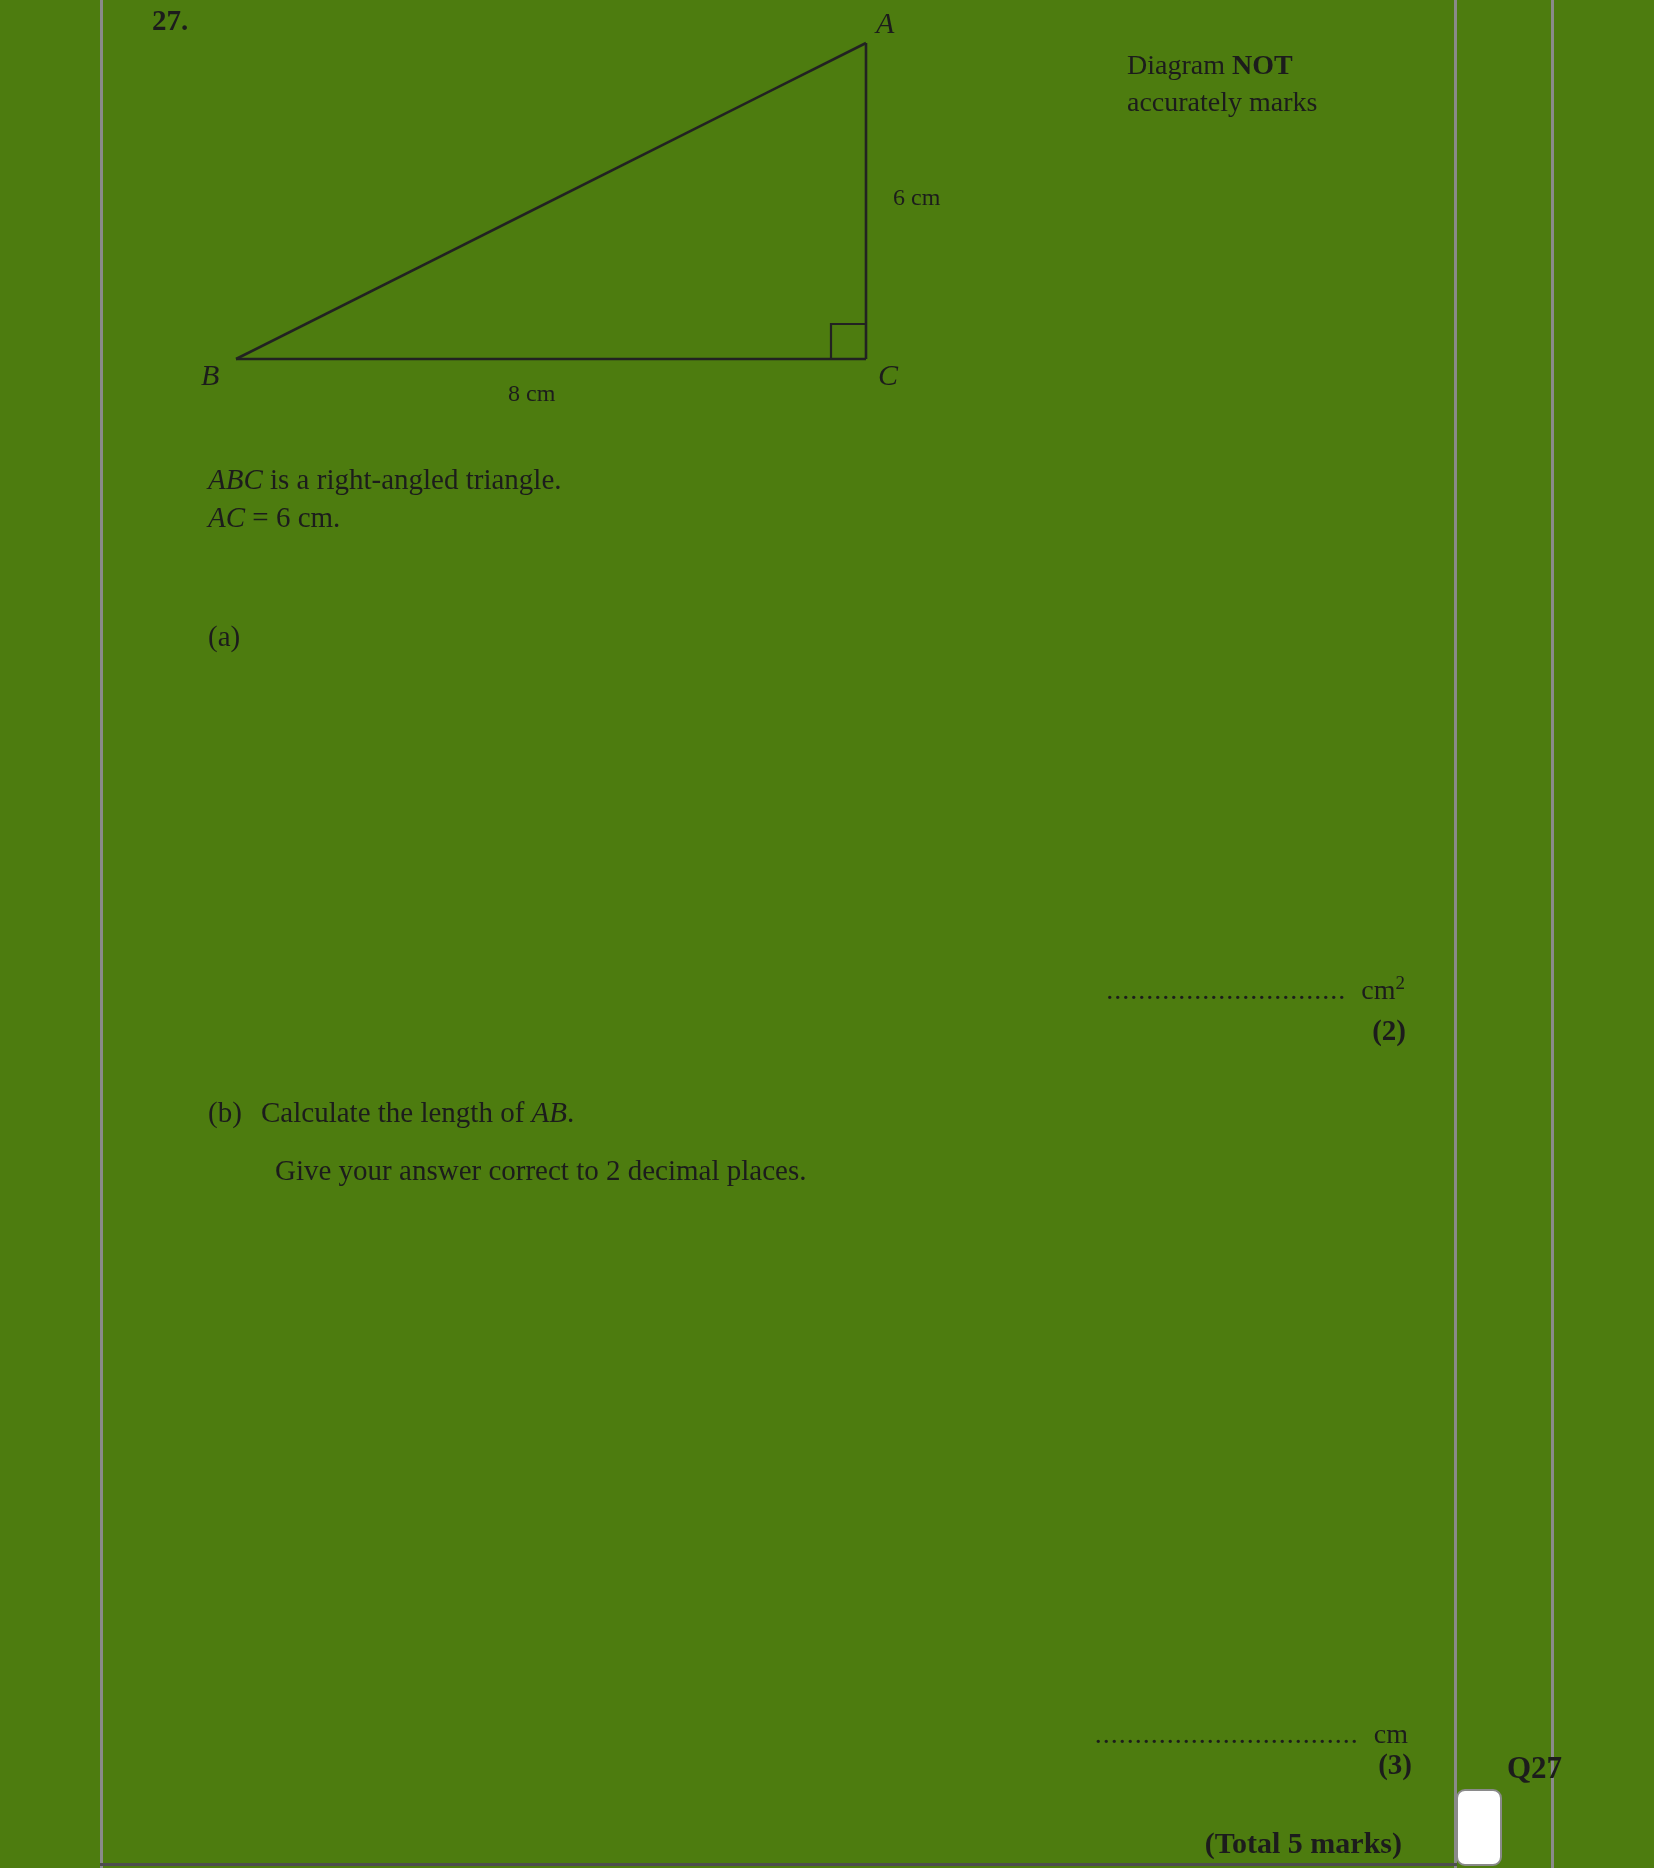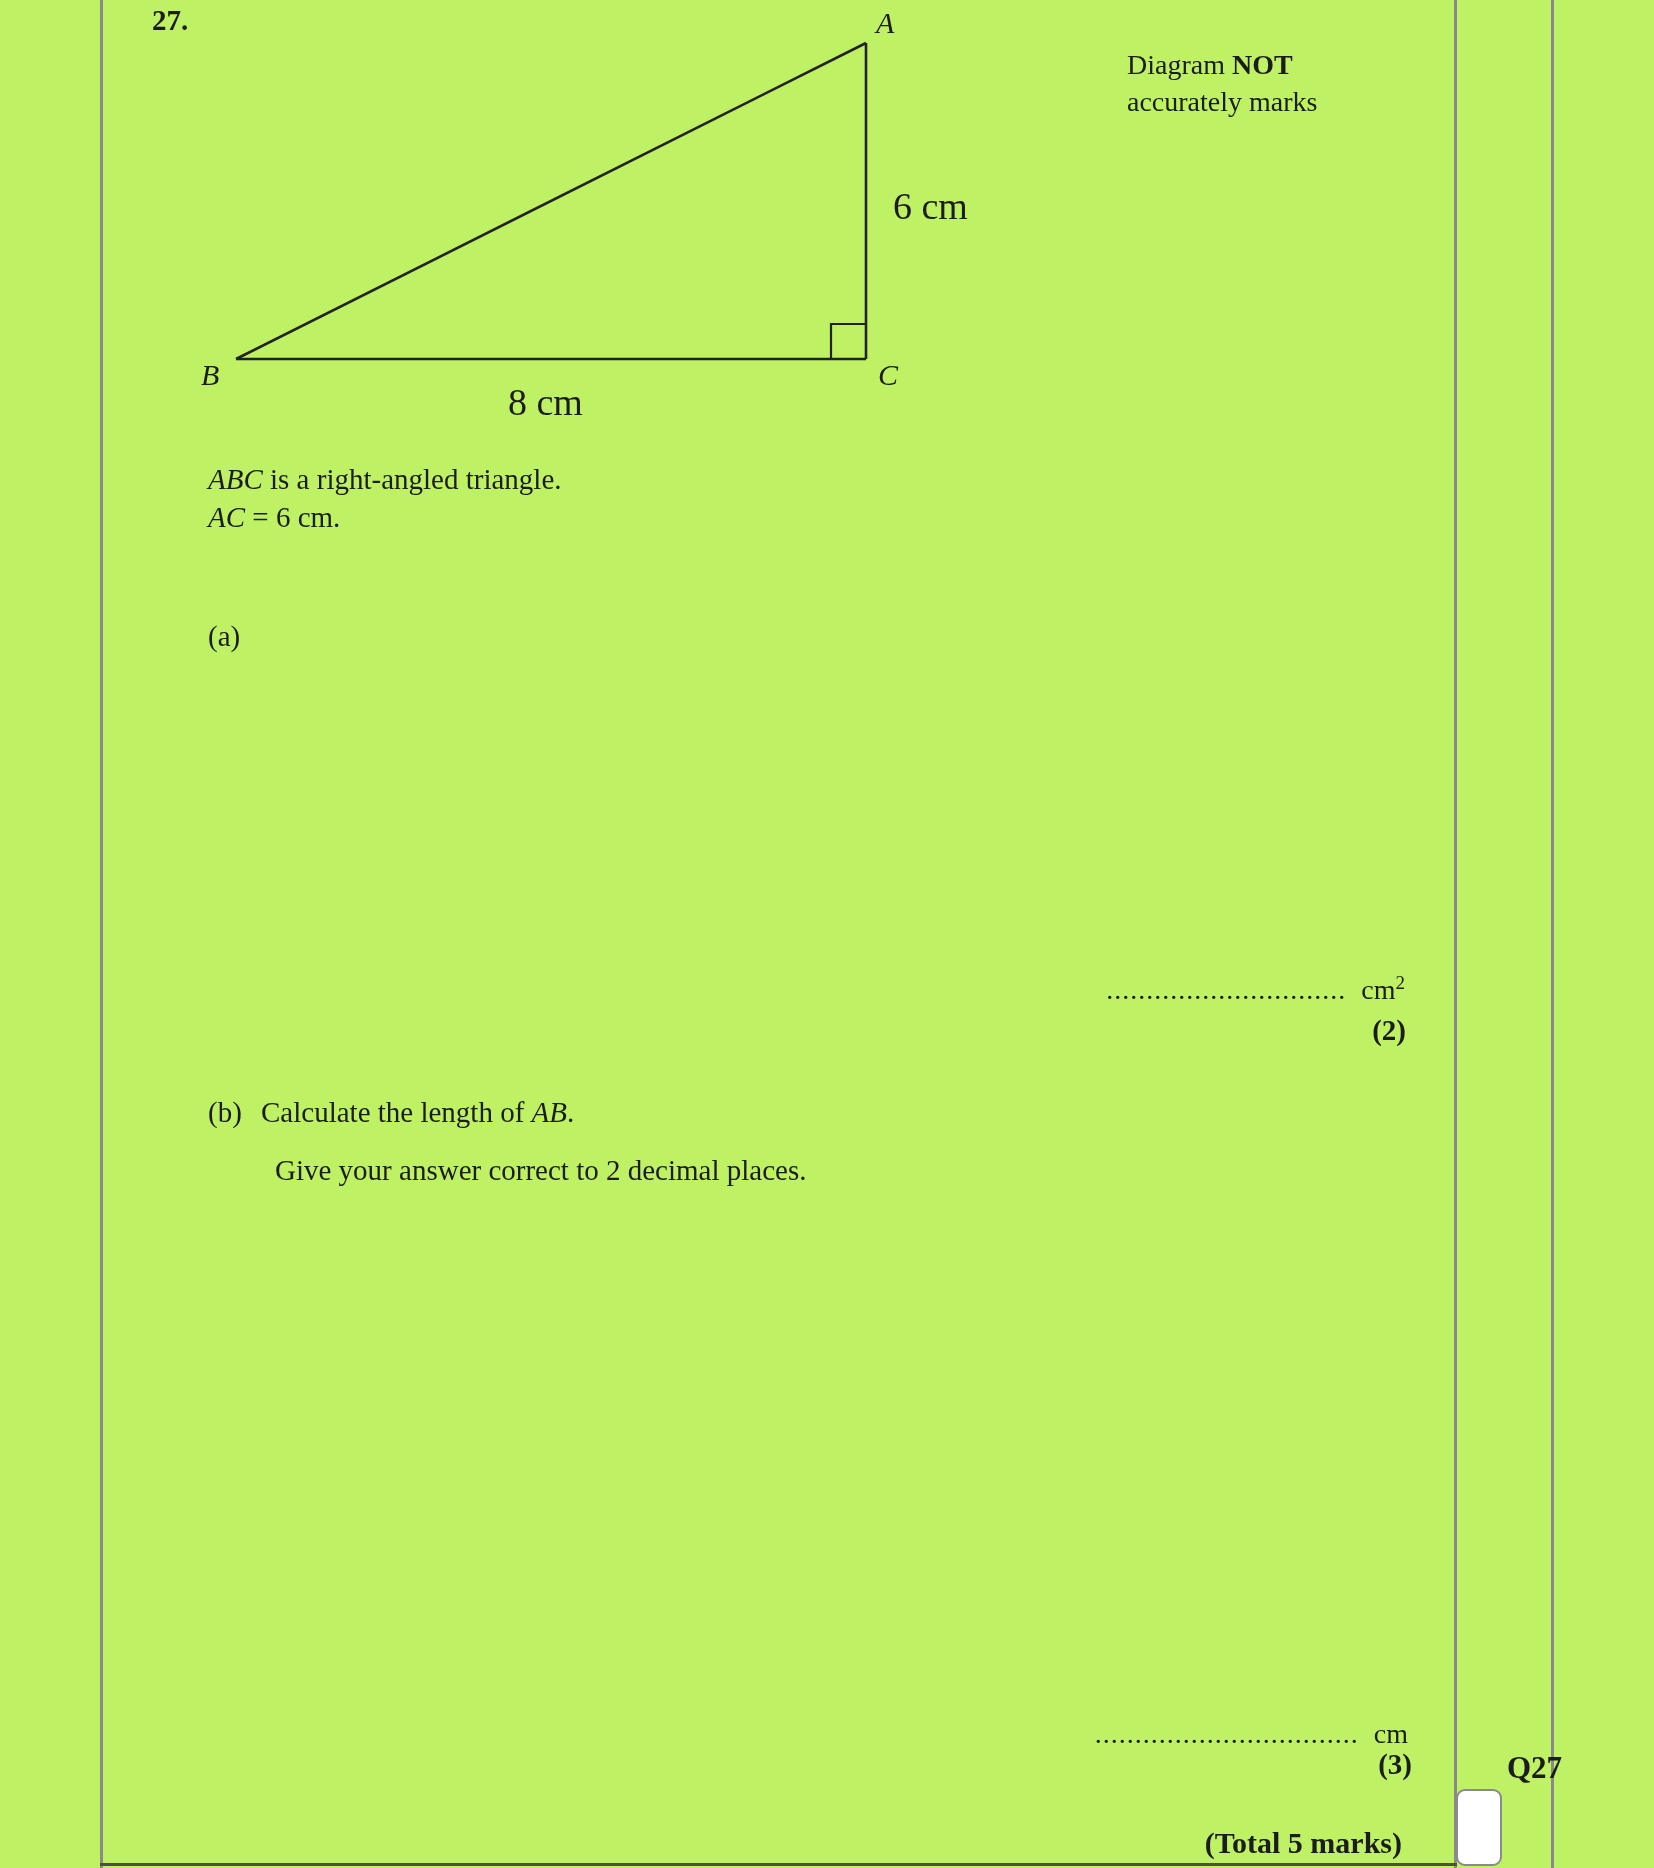--- a/index.html
+++ b/index.html
@@ -1,29 +1,29 @@
 <!DOCTYPE html>
 <html><head>
 <meta charset="utf-8">
 <style>
   html,body{margin:0;padding:0;background:#ffffff;}
   .page{
     position:relative;
     width:1654px;height:1868px;
-    background:#bef264;
+    background:#4d7c0f;
     font-family:"Liberation Serif", serif;
     color:#1c1c1c;
     overflow:hidden;
   }
   .abs{position:absolute;}
   .rule-v{position:absolute;top:0;height:1868px;width:3px;background:#8a8a8a;}
   .rule-b{position:absolute;height:3px;background:#4d4d4d;}
   .qnum{font-size:29px;font-weight:bold;}
   .vertex{font-size:30px;font-style:italic;}
-  .dim{font-size:38px;}
+  .dim{font-size:24px;}
   .note{font-size:28px;line-height:37px;}
   .note b{font-weight:bold;}
   .stmt{font-size:29px;line-height:38px;}
   .stmt i, .prompt i{font-style:italic;}
   .prompt{font-size:29px;}
   .answer-row{display:flex;align-items:baseline;font-size:28px;}
   .answer-dots{letter-spacing:1px;margin-right:15px;white-space:nowrap;}
   .unit sup{font-size:19px;vertical-align:super;line-height:0;}
   .marks{font-size:29px;font-weight:bold;}
   .qtag{font-size:31px;font-weight:bold;}

